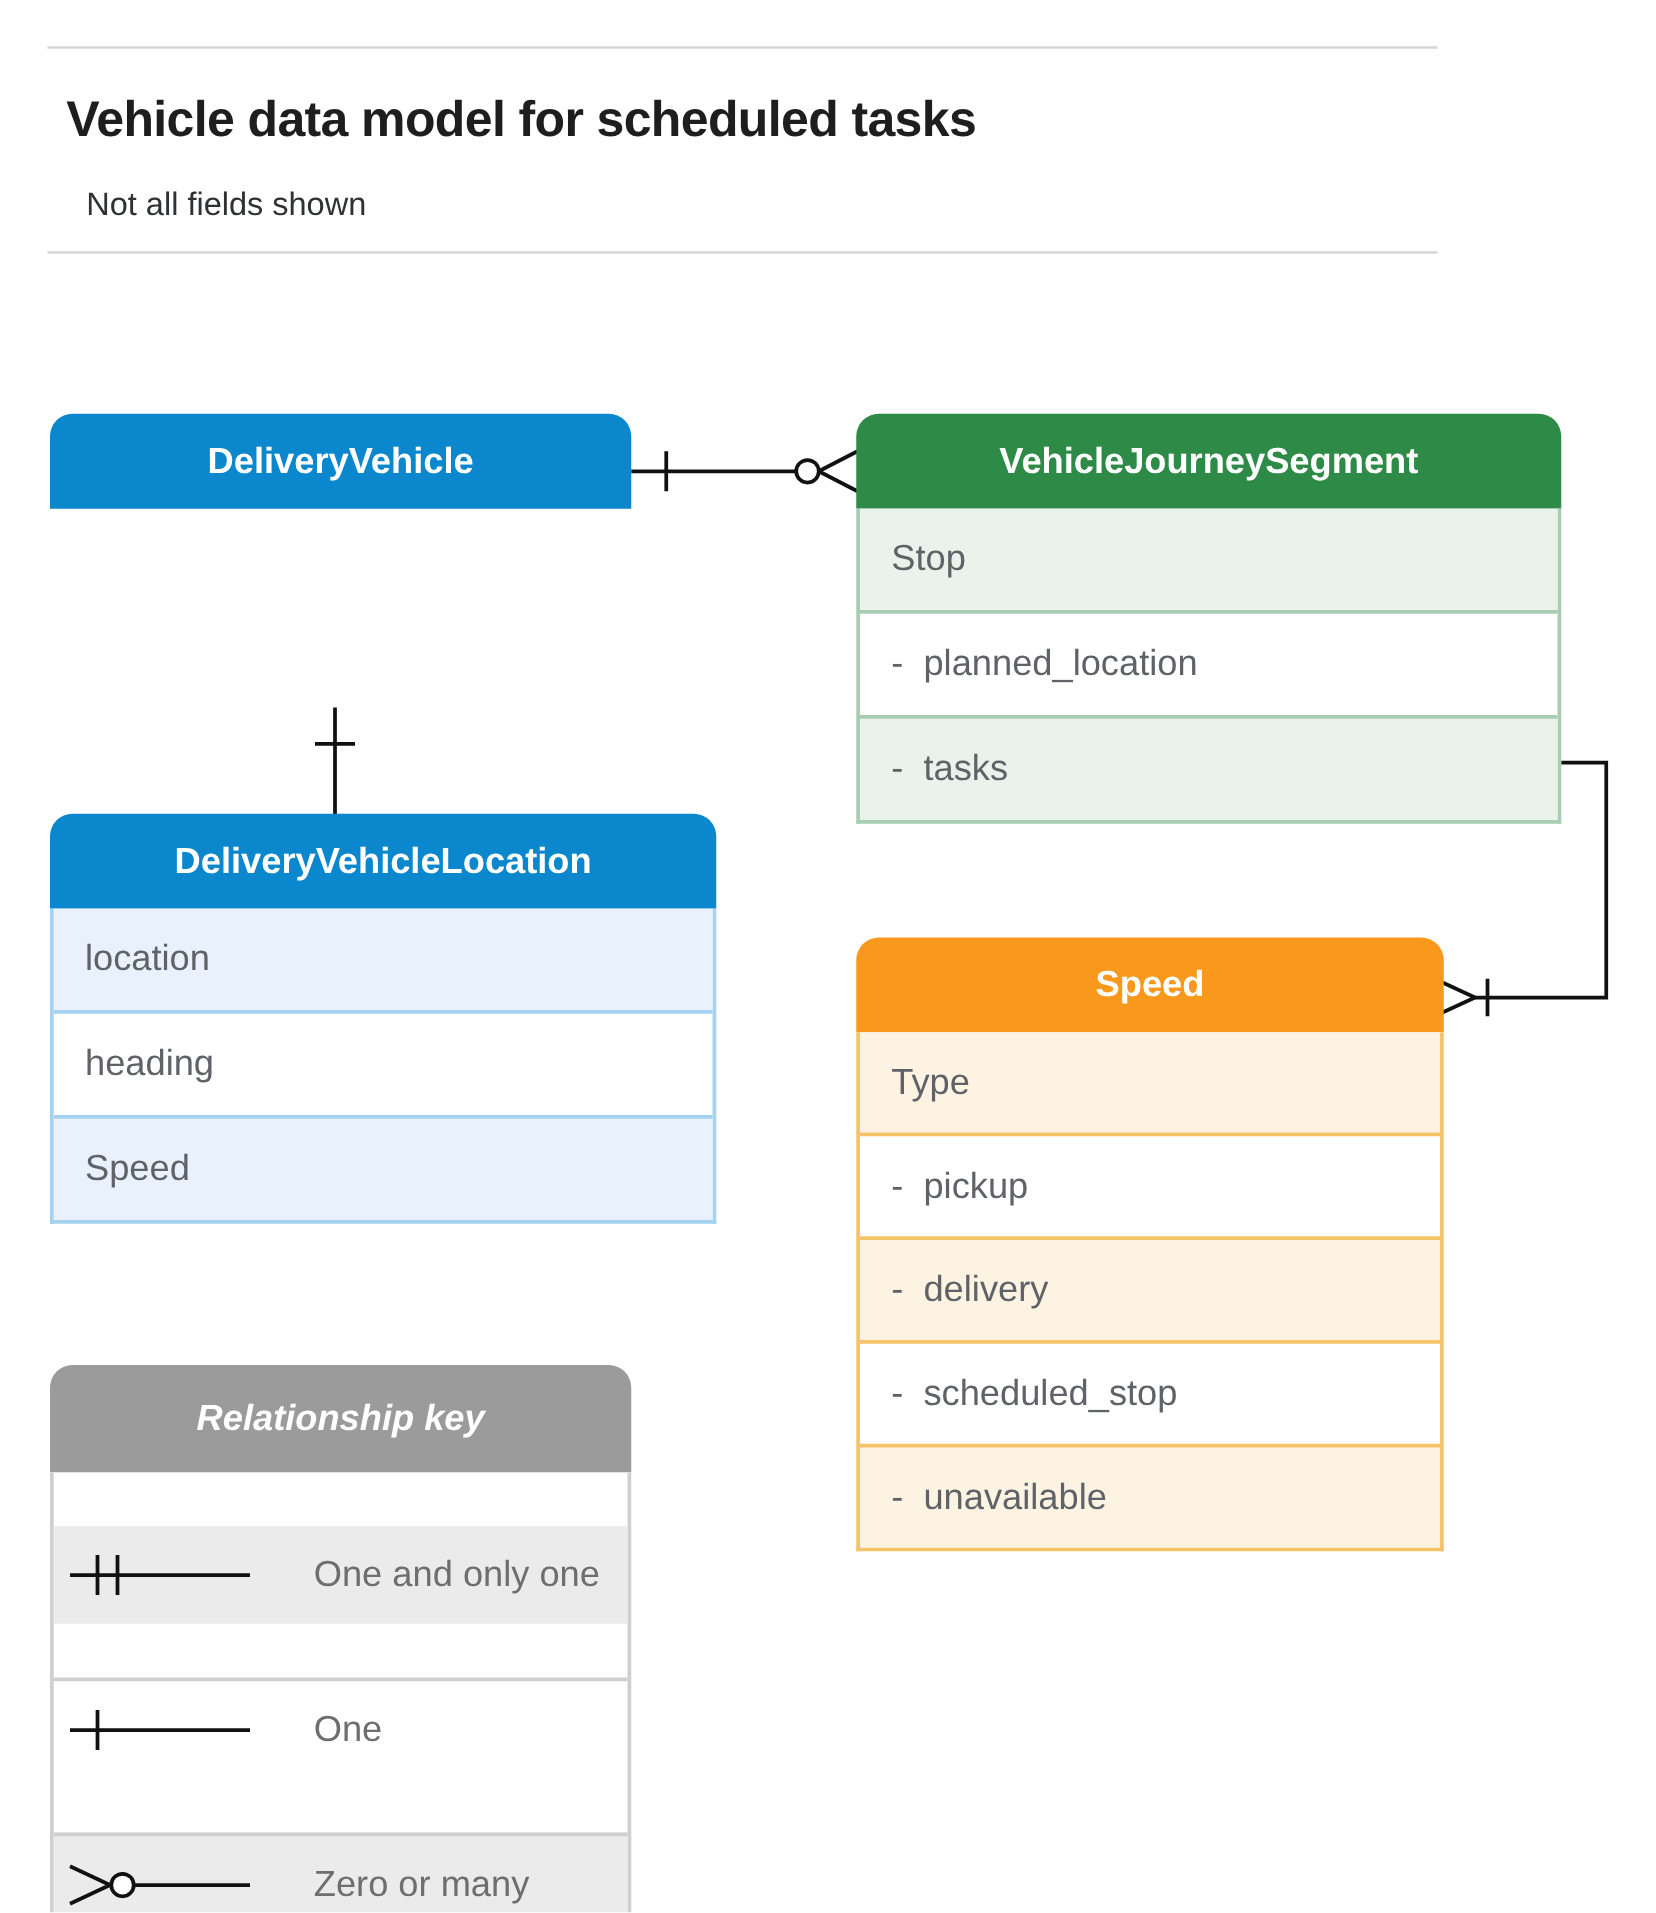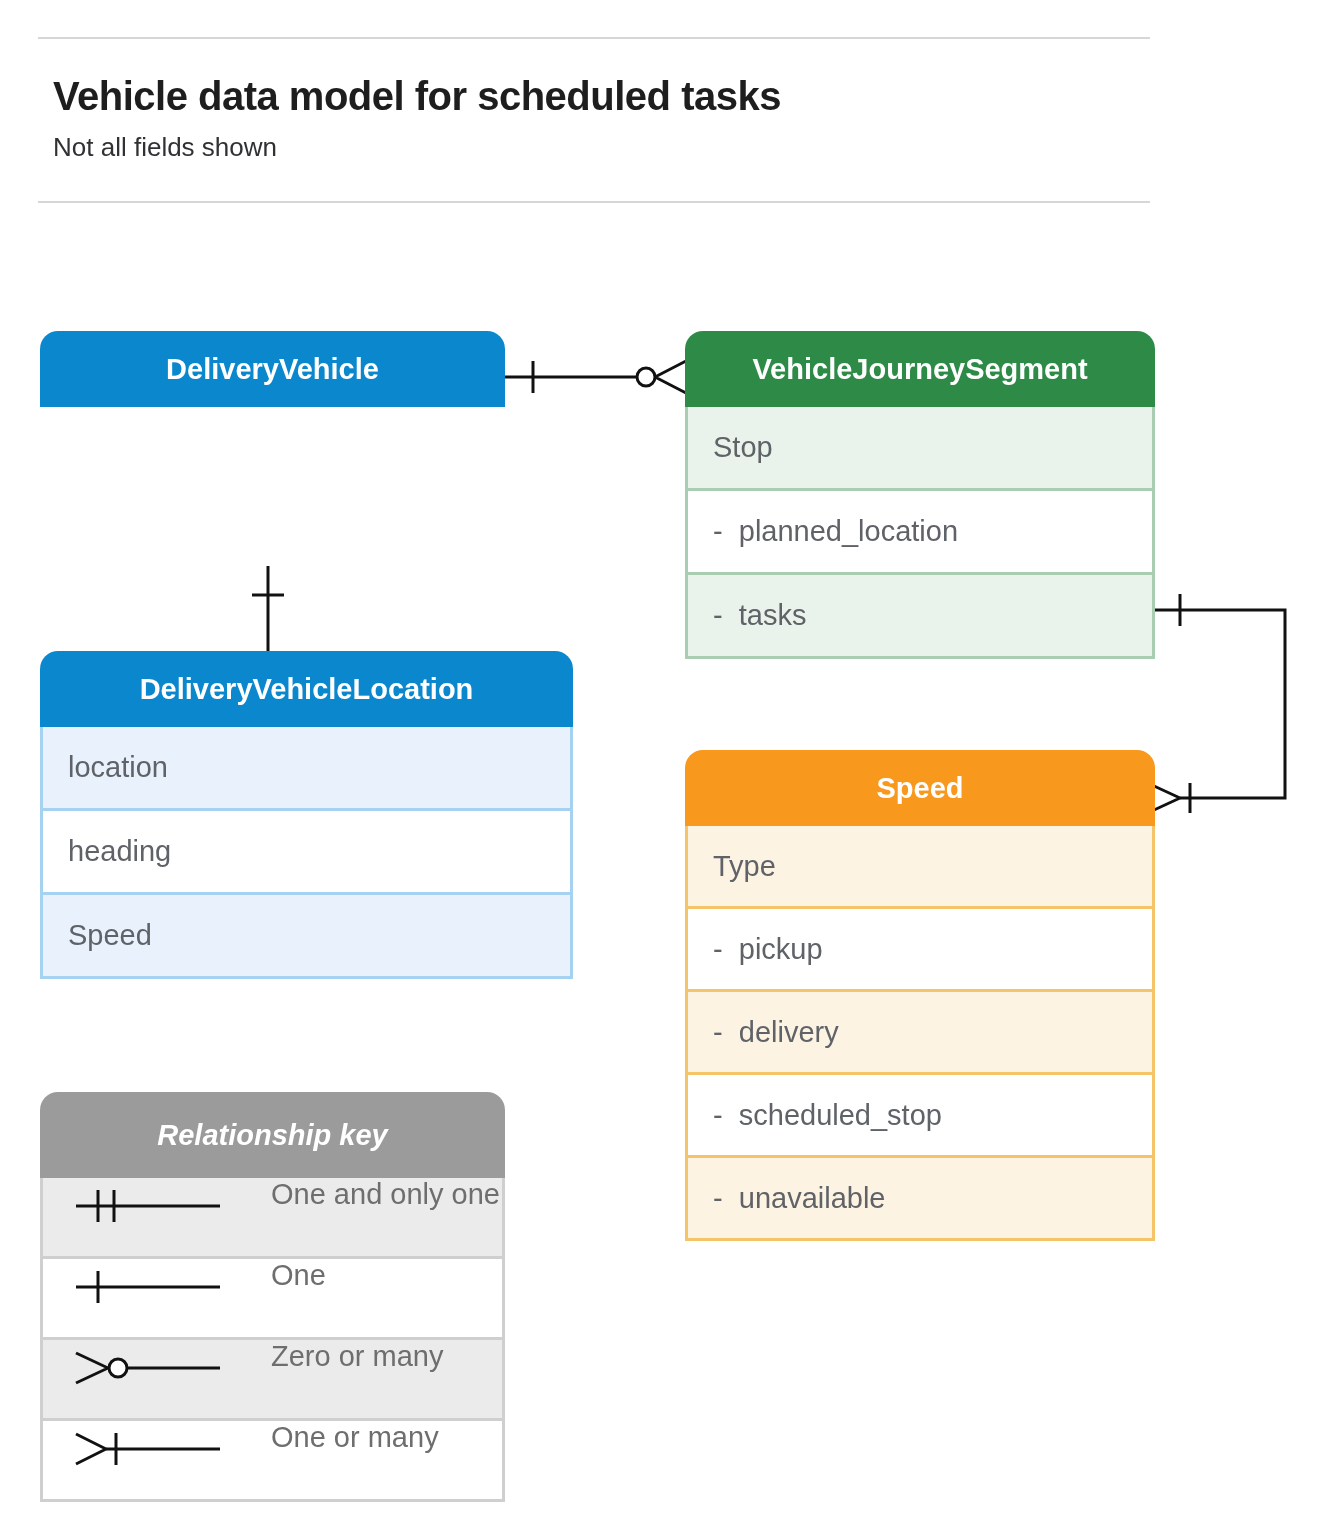--- a/index.html
+++ b/index.html
@@ -4,21 +4,21 @@
 <style>
   html,body{margin:0;padding:0;background:#ffffff;}
   body{font-family:"Liberation Sans", sans-serif;}
   .canvas{position:relative;width:1325px;height:1530px;background:#ffffff;overflow:hidden;}
 
   .rule{position:absolute;left:38px;width:1112px;height:2px;background:#d6d6d6;}
   .rule-top{top:37px;}
   .rule-bottom{top:201px;}
 
   .page-title{position:absolute;left:53px;top:74px;margin:0;font-size:40px;font-weight:bold;color:#1e1e1e;letter-spacing:-0.5px;}
-  .page-subtitle{position:absolute;left:53px;top:132px;margin:0;font-size:26px;color:#2f3133;}
+  .page-subtitle{position:absolute;left:53px;top:132px;margin:16px;font-size:26px;color:#2f3133;}
 
   .connectors{position:absolute;left:0;top:0;pointer-events:none;}
 
   .entity{position:absolute;display:flex;flex-direction:column;}
   .entity-header{height:76px;display:flex;align-items:center;justify-content:center;
     color:#ffffff;font-weight:bold;font-size:29px;border-radius:18px 18px 0 0;}
   .entity-rows{flex:1;display:flex;flex-direction:column;border:3px solid var(--bd);border-top:none;background:#fff;}
   .entity-row{display:flex;align-items:center;padding-left:25px;font-size:29px;color:#5f6368;
     white-space:pre;border-top:3px solid var(--bd);}
   .entity-row:first-child{border-top:none;}
@@ -33,22 +33,22 @@
   .orange .entity-header{background:#f8981d;}
   .gray{--bd:#cfcfcf;--tint:#ebebeb;}
   .gray .entity-header{background:#9b9b9b;font-style:italic;}
 
   .e-dv .entity-row{height:80px;}
   .e-vjs .entity-row{height:81px;}
   .e-dvl .entity-row{height:81px;}
   .e-tasks .entity-row{height:80px;}
 
   .legend .entity-header{height:86px;}
-  .legend .legend-row{height:78px;display:flex;align-items:flex-start;padding-left:25px;
-    border-top:3px solid var(--bd);}
+  .legend .legend-row{height:78px;display:flex;align-items:center;padding-left:5px;
+    border-top:3px solid var(--bd);margin-top:43px;}
   .legend .legend-row:first-child{border-top:none;}
   .legend .legend-row.tint{background:var(--tint);}
   .legend-symbol{width:165px;flex:0 0 165px;}
   .legend-label{margin-left:38px;font-size:29px;color:#6e6e6e;}
 </style>
 </head>
 <body>
 
 <div class="canvas">
 
@@ -79,21 +79,21 @@
         <path d="M1180 798 L1154 786 M1180 798 L1154 810"></path>
         <path d="M1190 783 V813"></path>
       </g>
     </g>
   </svg>
 
   <div class="entity blue e-dv" style="left:40px;top:331px;width:465px;">
     <div class="entity-header">DeliveryVehicle</div>
   </div>
 
-  <div class="entity green e-vjs" style="left:685px;top:331px;width:470px;">
+  <div class="entity green e-vjs" style="left:685px;top:331px;width:564px;">
     <div class="entity-header">VehicleJourneySegment</div>
     <div class="entity-rows">
       <div class="entity-row tint">Stop</div>
       <div class="entity-row">-  planned_location</div>
       <div class="entity-row tint">-  tasks</div>
     </div>
   </div>
 
   <div class="entity blue e-dvl" style="left:40px;top:651px;width:533px;">
     <div class="entity-header">DeliveryVehicleLocation</div>

